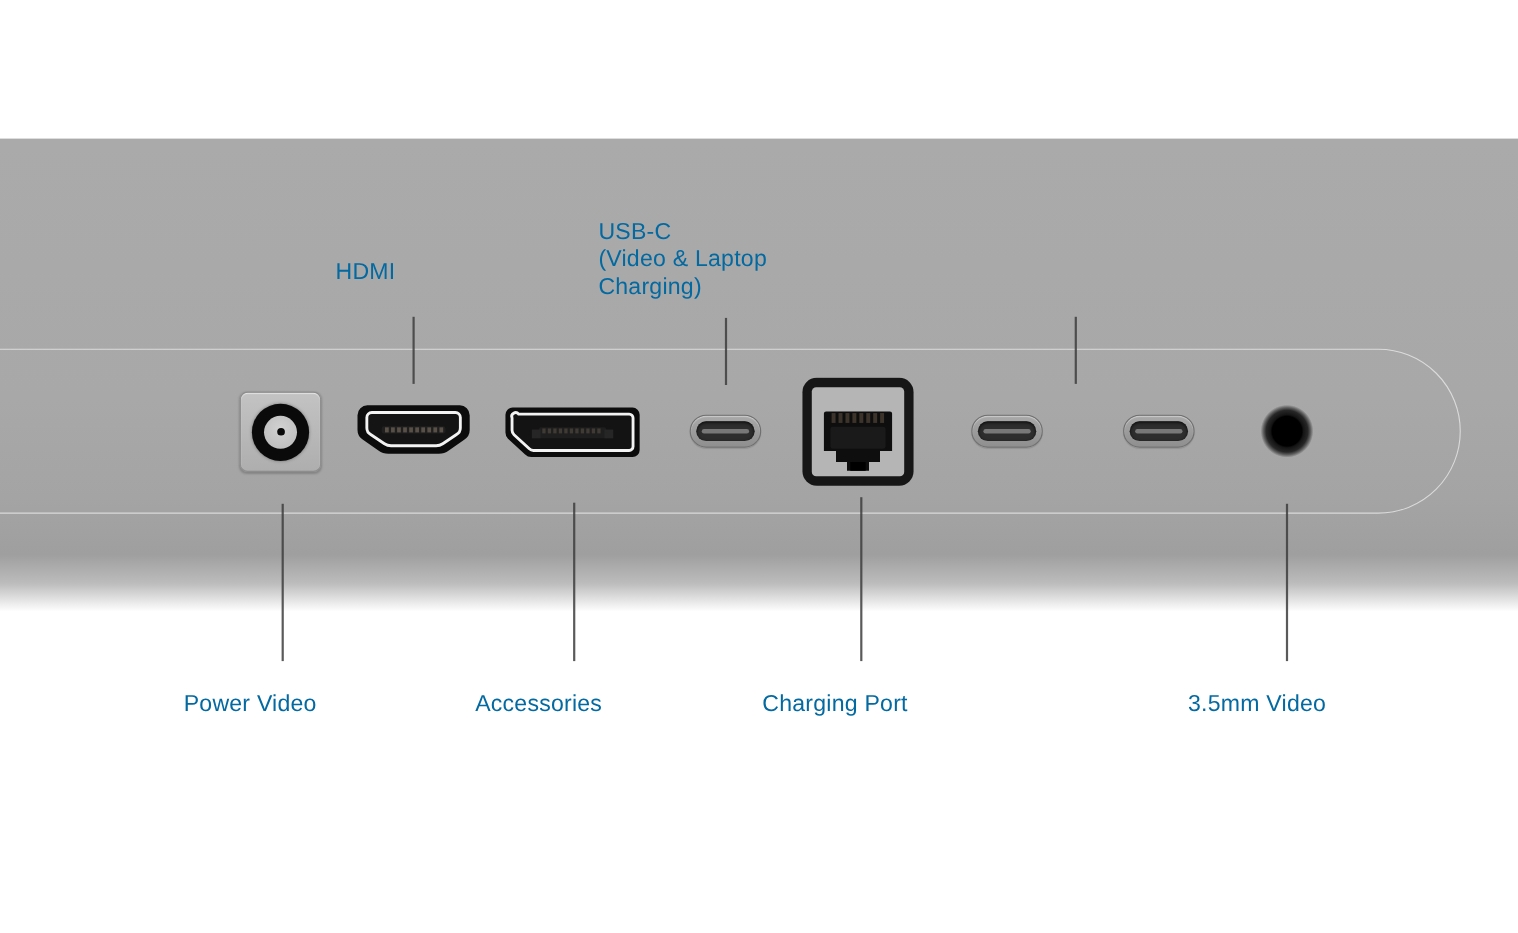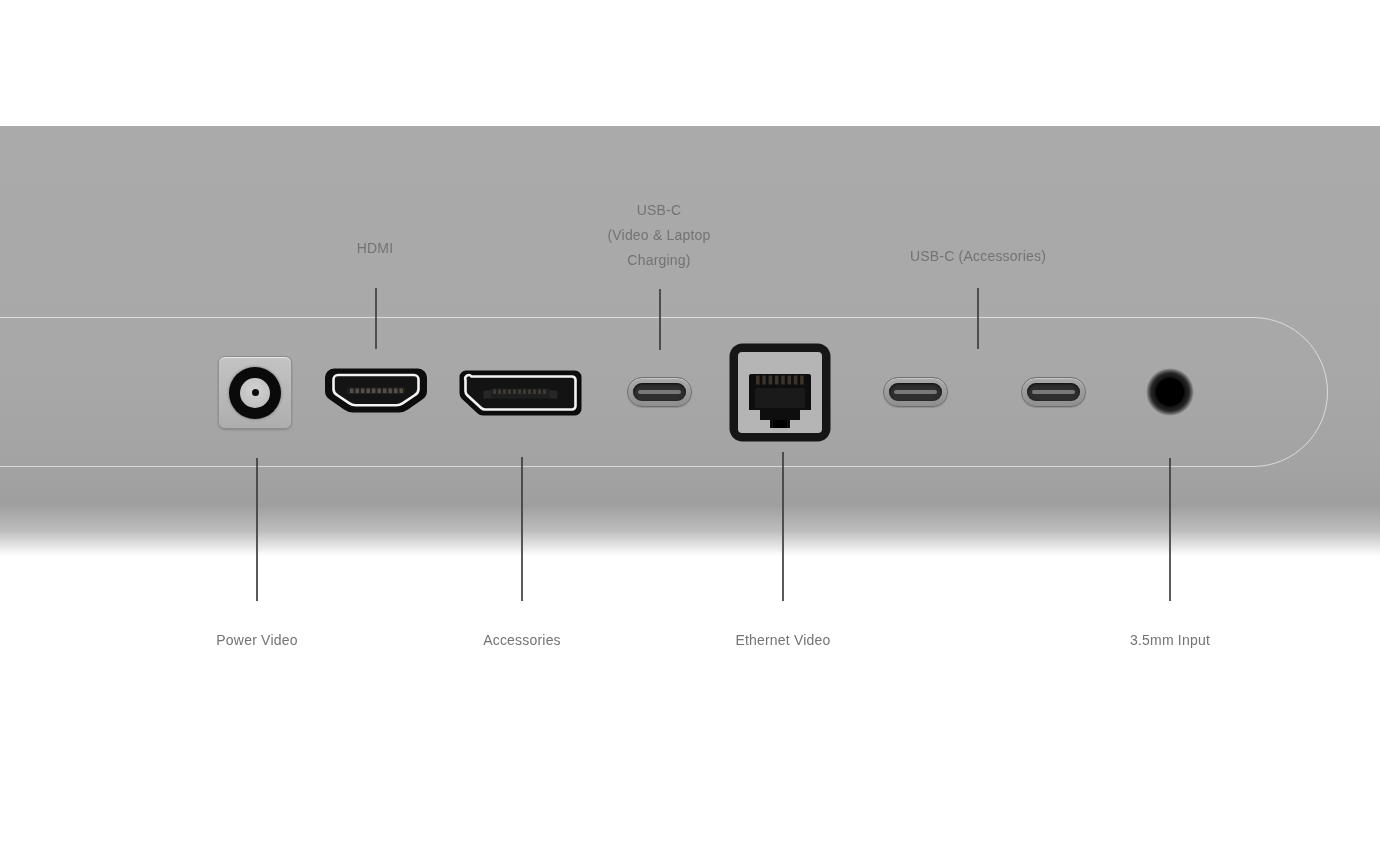--- a/index.html
+++ b/index.html
@@ -18,22 +18,22 @@
   .recess{
     position:absolute;left:-90px;top:317px;width:1418px;height:150px;
     border:1.5px solid rgba(236,236,236,0.75);
     border-radius:0 75px 75px 0;
     box-sizing:border-box;
   }
   
   .leader{position:absolute;width:1.5px;background:#3d3d3d;opacity:.85;}
   
   .lbl{
-    position:absolute;color:#737373;font-size:14px;line-height:26px;
-    text-align:center;letter-spacing:.2px;white-space:pre-line;
+    position:absolute;color:#0369a1;font-size:21px;line-height:26px;
+    text-align:left;letter-spacing:.2px;white-space:pre-line;
   }
   
   .power-plate{
     position:absolute;left:218px;top:356px;width:74px;height:73px;
     background:linear-gradient(180deg,#c3c3c3,#aeaeae);
     border:1px solid #8d8d8d;border-radius:7px;box-sizing:border-box;
     box-shadow:inset 0 1px 1px rgba(255,255,255,.65), 0 1px 2px rgba(0,0,0,.2);
   }
   .power-ring{
     position:absolute;left:50%;top:50%;width:52px;height:52px;margin:-26px 0 0 -26px;
@@ -79,21 +79,20 @@
 <div class="stage">
 
   <div class="panel"></div>
 
   <div class="recess"></div>
 
   <div class="lbl" style="left:305px;top:235px;width:140px;">HDMI</div>
   <div class="lbl" style="left:544px;top:198px;width:230px;line-height:25px;">USB-C
 (Video &amp; Laptop
 Charging)</div>
-  <div class="lbl" style="left:853px;top:243px;width:250px;">USB-C (Accessories)</div>
 
   <div class="leader" style="left:375px;top:288px;height:61px;"></div>
   <div class="leader" style="left:659px;top:289px;height:61px;"></div>
   <div class="leader" style="left:977px;top:288px;height:61px;"></div>
 
   <div class="power-plate">
     <div class="power-ring">
       <div class="power-ring-inner"></div>
       <div class="power-pin"></div>
     </div>
@@ -175,16 +174,16 @@
 
   <div class="audio-jack"></div>
 
   <div class="leader" style="left:256px;top:458px;height:143px;"></div>
   <div class="leader" style="left:521px;top:457px;height:144px;"></div>
   <div class="leader" style="left:782px;top:452px;height:149px;"></div>
   <div class="leader" style="left:1169px;top:458px;height:143px;"></div>
 
   <div class="lbl" style="left:167px;top:627px;width:180px;">Power Video</div>
   <div class="lbl" style="left:432px;top:627px;width:180px;">Accessories</div>
-  <div class="lbl" style="left:693px;top:627px;width:180px;">Ethernet Video</div>
-  <div class="lbl" style="left:1080px;top:627px;width:180px;">3.5mm Input</div>
+  <div class="lbl" style="left:693px;top:627px;width:180px;">Charging Port</div>
+  <div class="lbl" style="left:1080px;top:627px;width:180px;">3.5mm Video</div>
 
 </div>
 
 </body></html>

